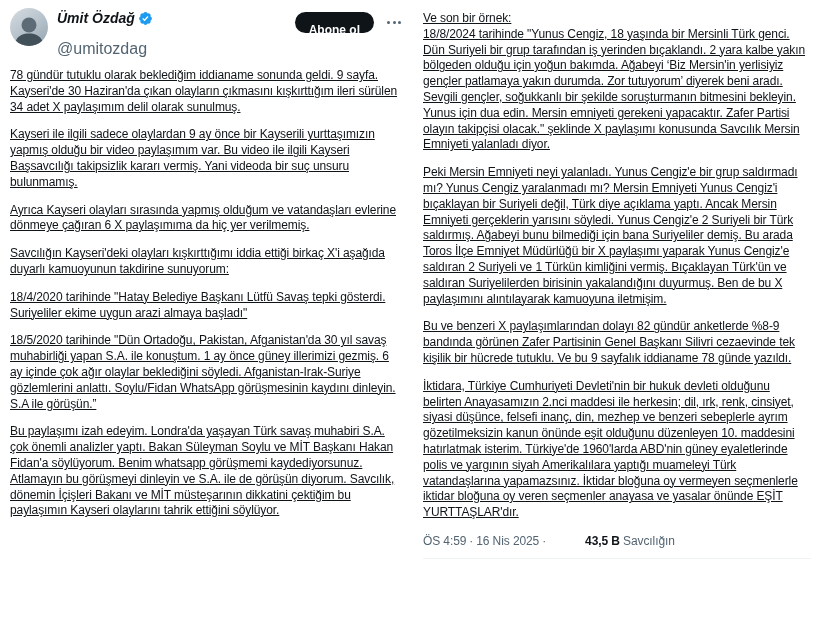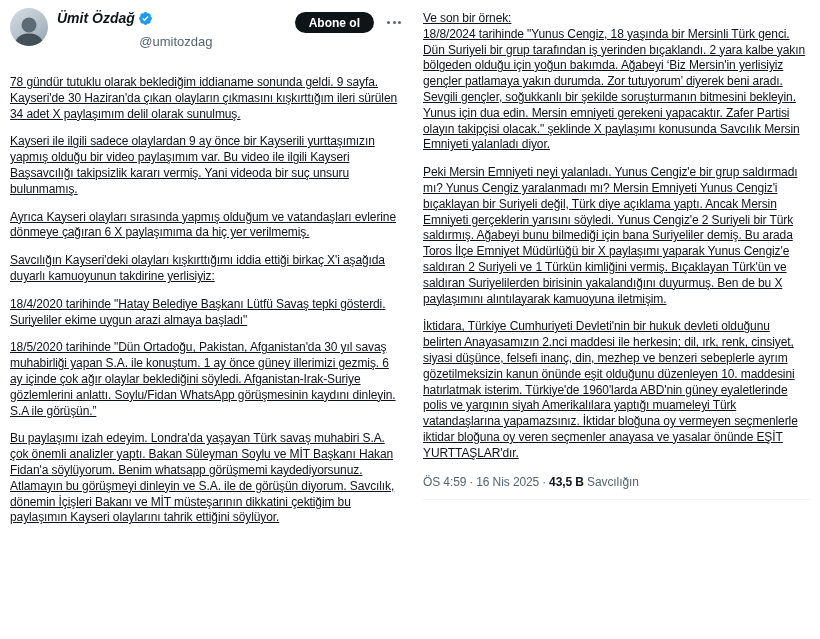--- a/index.html
+++ b/index.html
@@ -18,39 +18,39 @@
   .col-left{position:absolute; left:10px; top:8px; width:393px;}
   .header{display:flex; align-items:flex-start;}
   .avatar{
     width:38px; height:38px; border-radius:50%; overflow:hidden; flex:0 0 38px;
     background:linear-gradient(145deg,#d7dde2 0%,#b4c0c9 55%,#93a3ae 100%);
     display:flex; align-items:flex-end; justify-content:center; cursor:pointer;
   }
   .id-block{margin-left:9px; flex:1 1 auto; min-width:0; padding-top:2px;}
   .name-row{display:flex; align-items:center; gap:3px; font-size:14px; font-weight:700; line-height:16px; color:var(--text);font-style:italic;}
   .badge{width:15px; height:15px; display:inline-block; flex:0 0 15px;}
-  .handle{font-size:13px; line-height:16px; color:var(--muted); margin-top:8px;text-align:center;}
+  .handle{font-size:16px; line-height:16px; color:var(--muted); margin-top:15px;}
   .actions{display:flex; align-items:center; gap:11px; padding-top:4px;}
   .subscribe-btn{
     background:var(--button_bg); color:var(--button_text); border:none; cursor:pointer;
     border-radius:9999px; font-family:inherit; font-size:12px; font-weight:700;
-    height:21px; padding:1px 14px; line-height:21px;
+    height:21px; padding:8px 14px; line-height:21px;
   }
   .more-btn{display:flex; gap:2.5px; align-items:center; border:none; background:transparent; cursor:pointer; padding:4px 2px;}
   .more-btn i{width:3px; height:3px; border-radius:50%; background:var(--muted); display:block;}
   
-  .body{margin-top:25px; font-size:12px; line-height:15.8px; letter-spacing:-0.1px; color:var(--text);}
+  .body{margin-top:11px; font-size:12px; line-height:15.8px; letter-spacing:-0.1px; color:var(--text);}
   .para{margin:0 0 12px 0; white-space:pre-line;text-decoration:underline;}
   .para:last-child{margin-bottom:0;}
   
   .col-right{position:absolute; left:423px; top:8px; width:388px;}
   .col-right .body{margin-top:3px;}
   .meta{margin-top:13px; font-size:12px; line-height:15px; color:var(--muted); letter-spacing:-0.1px;}
   .meta .sep{padding:0 3px;}
-  .views-count{color:var(--text); font-weight:700;}
+  .views-count{color:var(--text); font-weight:700;margin-left:36px;}
   .divider{margin-top:9px; border-top:1px solid var(--divider); width:100%; height:0;}
 </style>
 </head>
 <body>
 
 <div class="page">
 
   <div class="col-left">
     <div class="header">
       <div class="avatar">
@@ -76,32 +76,33 @@
               <i></i>
               <i></i>
             </span>
         </button>
       </div>
     </div>
     <div class="body">
         <p class="para">78 gündür tutuklu olarak beklediğim iddianame sonunda geldi. 9 sayfa. Kayseri'de 30 Haziran'da çıkan olayların çıkmasını kışkırttığım ileri sürülen 34 adet X paylaşımım delil olarak sunulmuş.</p>
         <p class="para">Kayseri ile ilgili sadece olaylardan 9 ay önce bir Kayserili yurttaşımızın yapmış olduğu bir video paylaşımım var. Bu video ile ilgili Kayseri Başsavcılığı takipsizlik kararı vermiş. Yani videoda bir suç unsuru bulunmamış.</p>
         <p class="para">Ayrıca Kayseri olayları sırasında yapmış olduğum ve vatandaşları evlerine dönmeye çağıran 6 X paylaşımıma da hiç yer verilmemiş.</p>
-        <p class="para">Savcılığın Kayseri'deki olayları kışkırttığımı iddia ettiği birkaç X'i aşağıda duyarlı kamuoyunun takdirine yerlisiyiz:</p>
+        <p class="para">Savcılığın Kayseri'deki olayları kışkırttığımı iddia ettiği birkaç X'i aşağıda duyarlı kamuoyunun takdirine sunuyorum:</p>
         <p class="para">18/4/2020 tarihinde "Hatay Belediye Başkanı Lütfü Savaş tepki gösterdi. Suriyeliler ekime uygun arazi almaya başladı"</p>
         <p class="para">18/5/2020 tarihinde "Dün Ortadoğu, Pakistan, Afganistan'da 30 yıl savaş muhabirliği yapan S.A. ile konuştum. 1 ay önce güney illerimizi gezmiş. 6 ay içinde çok ağır olaylar beklediğini söyledi. Afganistan-Irak-Suriye gözlemlerini anlattı. Soylu/Fidan WhatsApp görüşmesinin kaydını dinleyin. S.A ile görüşün.”</p>
         <p class="para">Bu paylaşımı izah edeyim. Londra'da yaşayan Türk savaş muhabiri S.A. çok önemli analizler yaptı. Bakan Süleyman Soylu ve MİT Başkanı Hakan Fidan'a söylüyorum. Benim whatsapp görüşmemi kaydediyorsunuz. Atlamayın bu görüşmeyi dinleyin ve S.A. ile de görüşün diyorum. Savcılık, dönemin İçişleri Bakanı ve MİT müsteşarının dikkatini çektiğim bu paylaşımın Kayseri olaylarını tahrik ettiğini söylüyor.</p>
       </div>
   </div>
 
   <div class="col-right">
     <div class="body">
         <p class="para">Ve son bir örnek:
 18/8/2024 tarihinde "Yunus Cengiz, 18 yaşında bir Mersinli Türk genci. Dün Suriyeli bir grup tarafından iş yerinden bıçaklandı. 2 yara kalbe yakın bölgeden olduğu için yoğun bakımda. Ağabeyi ‘Biz Mersin'in yerlisiyiz gençler patlamaya yakın durumda. Zor tutuyorum’ diyerek beni aradı. Sevgili gençler, soğukkanlı bir şekilde soruşturmanın bitmesini bekleyin. Yunus için dua edin. Mersin emniyeti gerekeni yapacaktır. Zafer Partisi olayın takipçisi olacak." şeklinde X paylaşımı konusunda Savcılık Mersin Emniyeti yalanladı diyor.</p>
         <p class="para">Peki Mersin Emniyeti neyi yalanladı. Yunus Cengiz'e bir grup saldırmadı mı? Yunus Cengiz yaralanmadı mı? Mersin Emniyeti Yunus Cengiz'i bıçaklayan bir Suriyeli değil, Türk diye açıklama yaptı. Ancak Mersin Emniyeti gerçeklerin yarısını söyledi. Yunus Cengiz'e 2 Suriyeli bir Türk saldırmış. Ağabeyi bunu bilmediği için bana Suriyeliler demiş. Bu arada Toros İlçe Emniyet Müdürlüğü bir X paylaşımı yaparak Yunus Cengiz'e saldıran 2 Suriyeli ve 1 Türkün kimliğini vermiş. Bıçaklayan Türk'ün ve saldıran Suriyelilerden birisinin yakalandığını duyurmuş. Ben de bu X paylaşımını alıntılayarak kamuoyuna iletmişim.</p>
+        <p class="para">Bu ve benzeri X paylaşımlarından dolayı 82 gündür anketlerde %8-9 bandında görünen Zafer Partisinin Genel Başkanı Silivri cezaevinde tek kişilik bir hücrede tutuklu. Ve bu 9 sayfalık iddianame 78 günde yazıldı.</p>
         <p class="para">İktidara, Türkiye Cumhuriyeti Devleti'nin bir hukuk devleti olduğunu belirten Anayasamızın 2.nci maddesi ile herkesin; dil, ırk, renk, cinsiyet, siyasi düşünce, felsefi inanç, din, mezhep ve benzeri sebeplerle ayrım gözetilmeksizin kanun önünde eşit olduğunu düzenleyen 10. maddesini hatırlatmak isterim. Türkiye'de 1960'larda ABD'nin güney eyaletlerinde polis ve yargının siyah Amerikalılara yaptığı muameleyi Türk vatandaşlarına yapamazsınız. İktidar bloğuna oy vermeyen seçmenlerle iktidar bloğuna oy veren seçmenler anayasa ve yasalar önünde EŞİT YURTTAŞLAR'dır.</p>
       </div>
     <div class="meta">
       <span>ÖS 4:59</span><span class="sep">·</span><span>16 Nis 2025</span><span class="sep">·</span><span class="views-count">43,5 B</span> <span>Savcılığın</span>
     </div>
     <div class="divider"></div>
   </div>
 
 </div>
 

